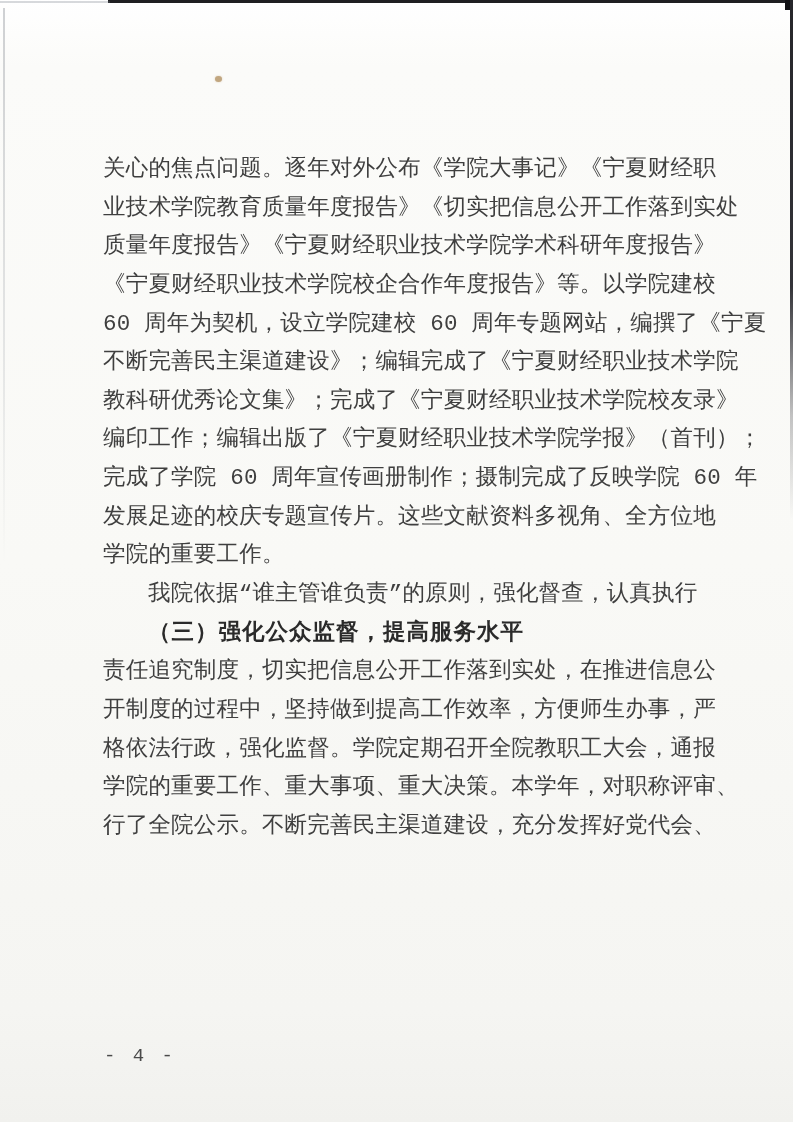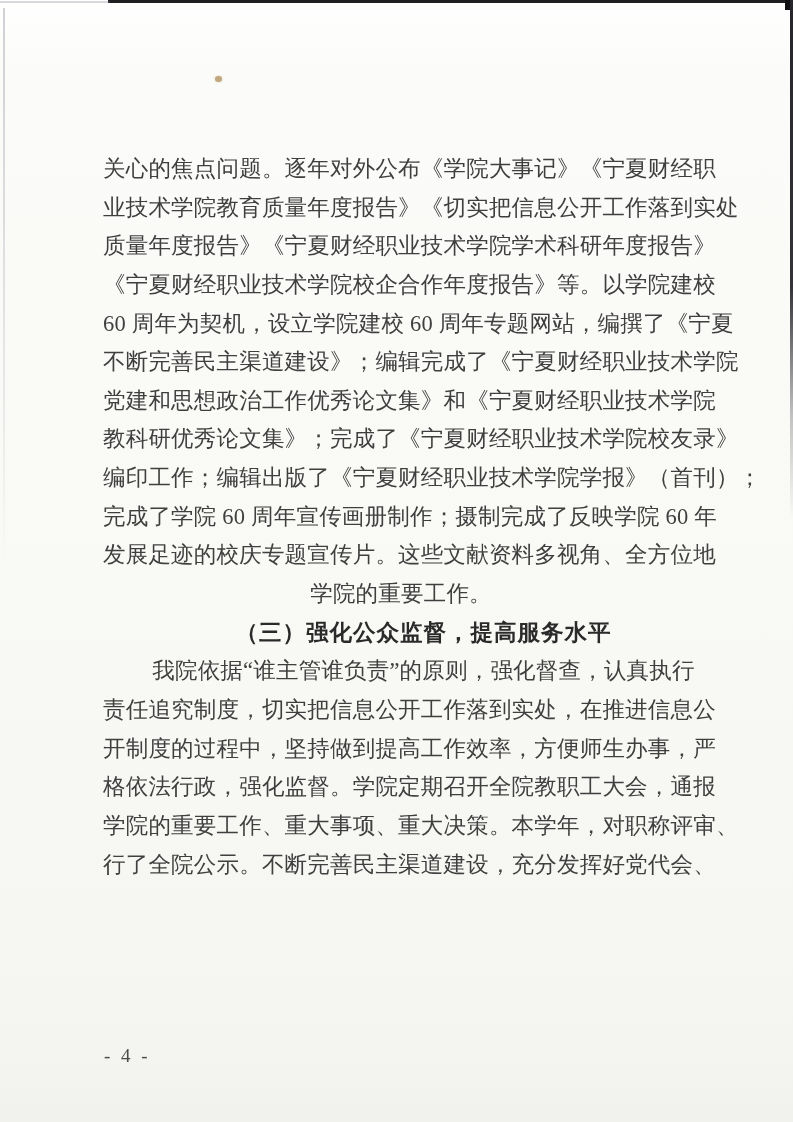--- a/index.html
+++ b/index.html
@@ -6,22 +6,21 @@
     margin: 0;
     padding: 0;
     background: #e8e8e6;
   }
   .page {
     position: relative;
     width: 793px;
     height: 1122px;
     overflow: hidden;
     background: linear-gradient(180deg, #ffffff 0%, #fbfbf9 6%, #f9f9f6 50%, #f5f5f2 90%, #f1f1ee 100%);
-    font-family: Liberation Serif, serif;
-    text-align: center;
+    font-family: Liberation Mono, monospace;
   }
   
   .scan-top-line {
     position: absolute;
     left: 108px; right: 0; top: 0;
     height: 3px;
     background: #1f1f22;
   }
   .scan-top-line-faint {
     position: absolute;
@@ -101,28 +100,27 @@
   <div class="scan-left-line"></div>
   <div class="paper-stain"></div>
 
   <div class="text-block">
     <div class="line">关心的焦点问题。逐年对外公布《学院大事记》《宁夏财经职</div>
     <div class="line">业技术学院教育质量年度报告》《切实把信息公开工作落到实处</div>
     <div class="line">质量年度报告》《宁夏财经职业技术学院学术科研年度报告》</div>
     <div class="line">《宁夏财经职业技术学院校企合作年度报告》等。以学院建校</div>
     <div class="line">60 周年为契机，设立学院建校 60 周年专题网站，编撰了《宁夏</div>
     <div class="line">不断完善民主渠道建设》；编辑完成了《宁夏财经职业技术学院</div>
-    <div class="line">党建和思想政治工作优秀论文集》和《宁夏财经职业技术学院</div>
     <div class="line">教科研优秀论文集》；完成了《宁夏财经职业技术学院校友录》</div>
     <div class="line">编印工作；编辑出版了《宁夏财经职业技术学院学报》（首刊）；</div>
     <div class="line">完成了学院 60 周年宣传画册制作；摄制完成了反映学院 60 年</div>
     <div class="line">发展足迹的校庆专题宣传片。这些文献资料多视角、全方位地</div>
     <div class="line">学院的重要工作。</div>
+    <div class="line indent">我院依据“谁主管谁负责”的原则，强化督查，认真执行</div>
     <div class="line heading indent">（三）强化公众监督，提高服务水平</div>
-    <div class="line indent">我院依据“谁主管谁负责”的原则，强化督查，认真执行</div>
     <div class="line">责任追究制度，切实把信息公开工作落到实处，在推进信息公</div>
     <div class="line">开制度的过程中，坚持做到提高工作效率，方便师生办事，严</div>
     <div class="line">格依法行政，强化监督。学院定期召开全院教职工大会，通报</div>
     <div class="line">学院的重要工作、重大事项、重大决策。本学年，对职称评审、</div>
     <div class="line">行了全院公示。不断完善民主渠道建设，充分发挥好党代会、</div>
   </div>
 
   <div class="page-number">- 4 -</div>
 
 </div>

